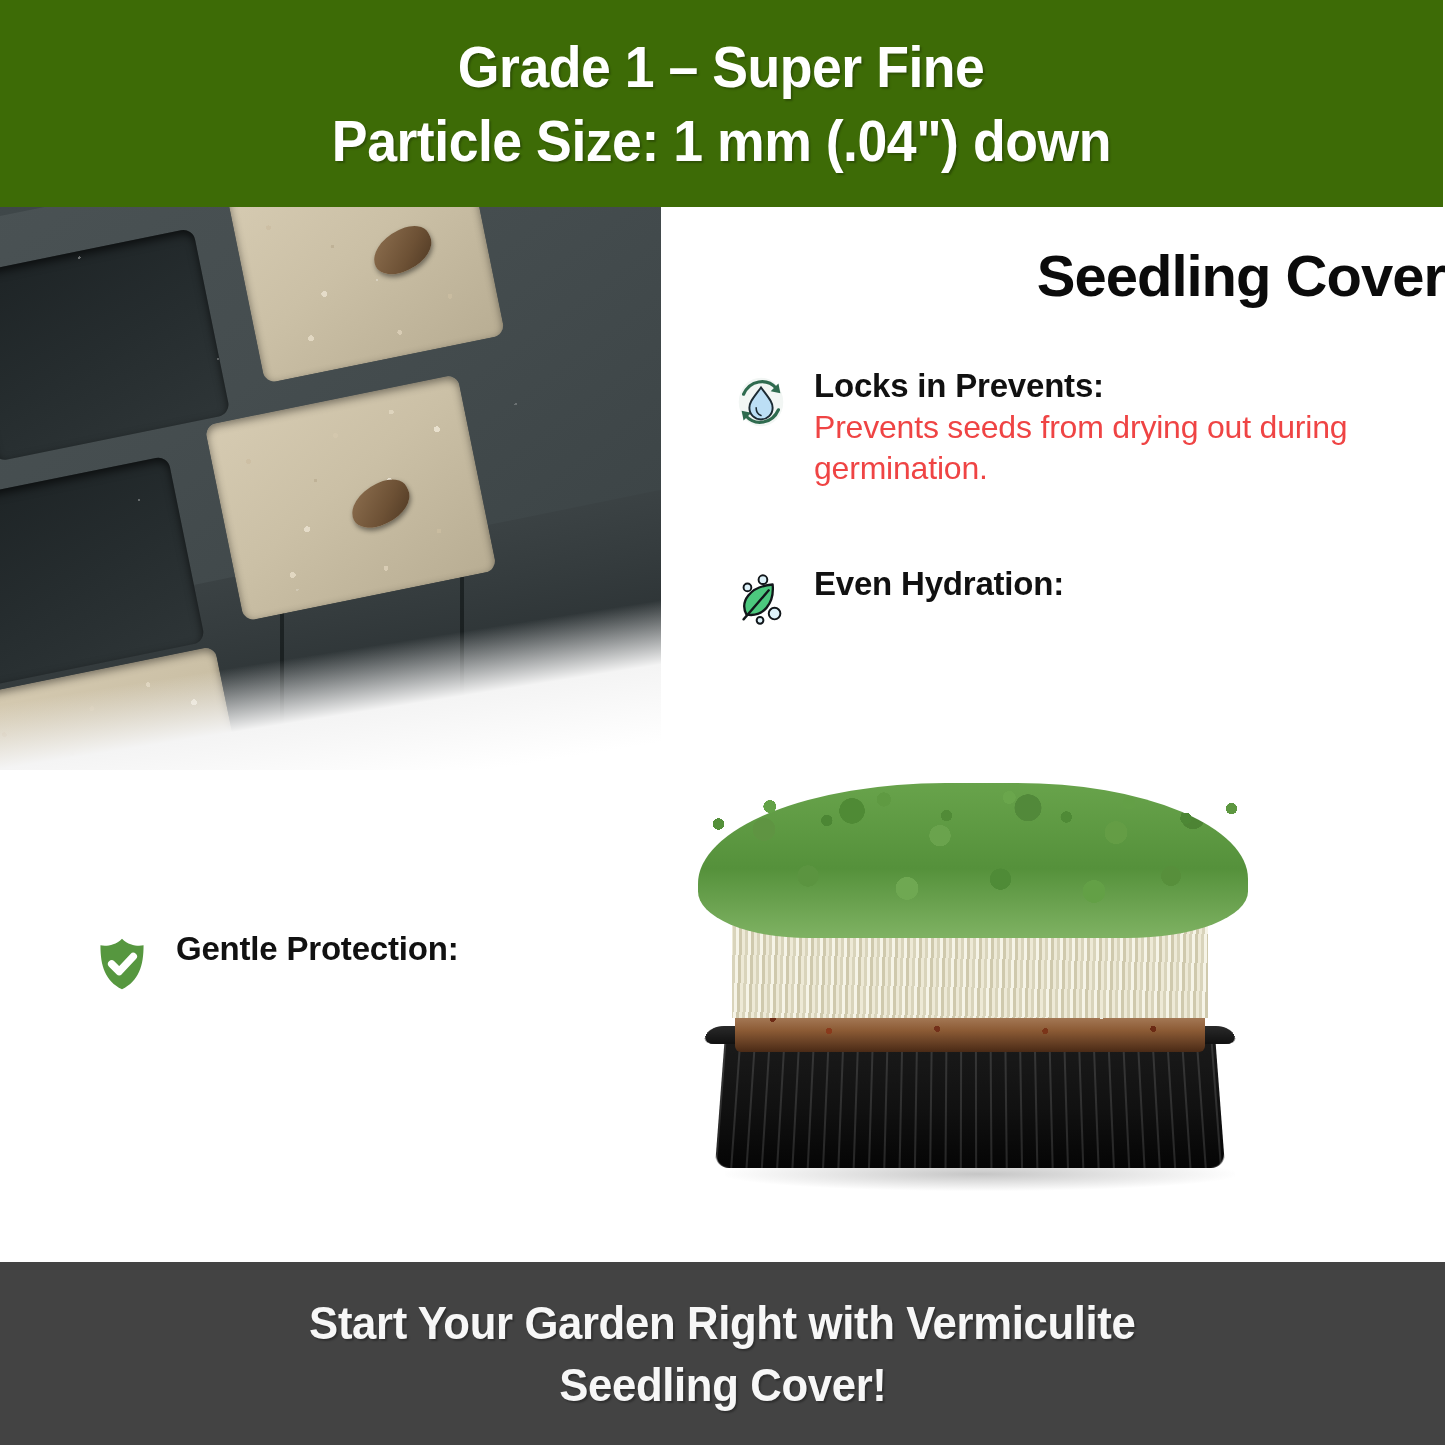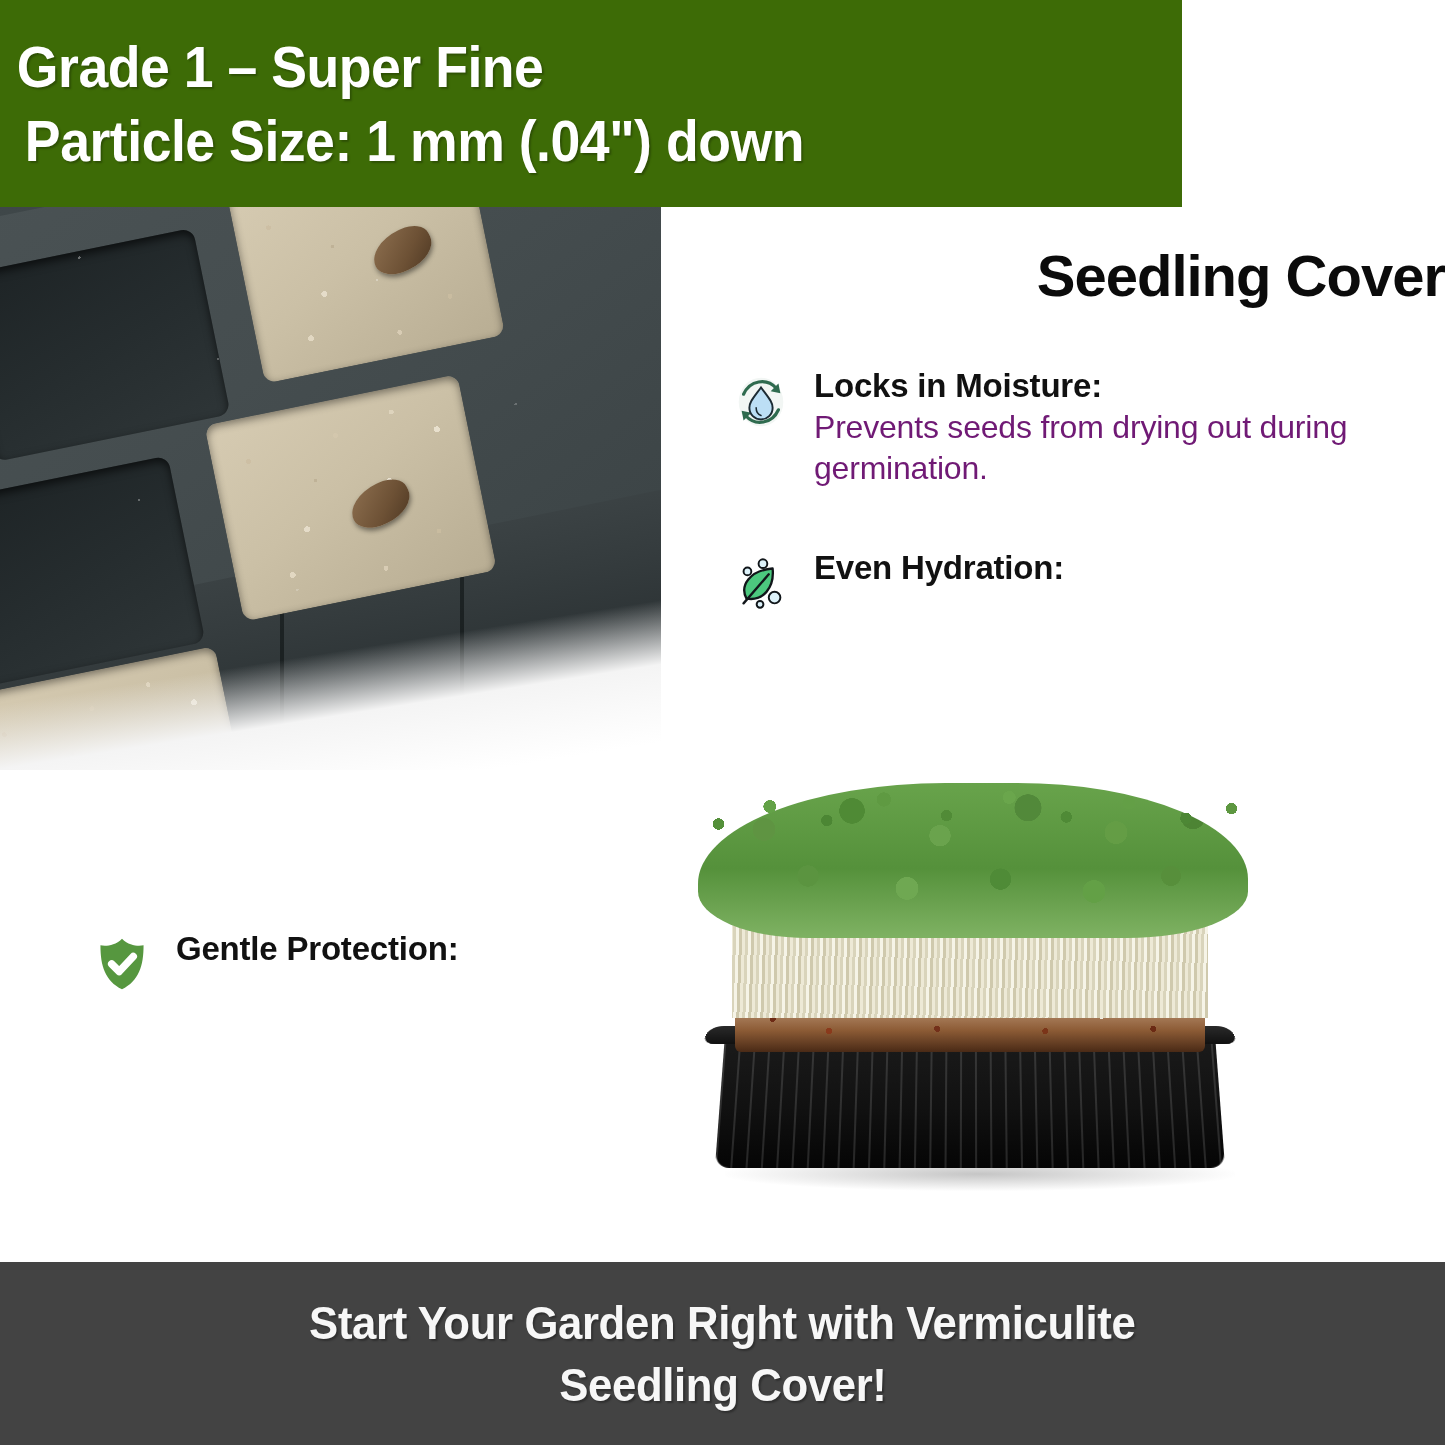--- a/index.html
+++ b/index.html
@@ -12,26 +12,26 @@
     height: 1445px;
     font-family: "Liberation Sans", sans-serif;
     overflow: hidden;
     position: relative;
   }
 
   
   .top-banner {
     position: absolute;
     left: 0; top: 0;
-    width: 1182px;
+    width: 1443px;
     height: 207px;
     background: #3d6b06;
     display: flex;
     flex-direction: column;
-    align-items: flex-start;
+    align-items: center;
     justify-content: center;
   }
   .top-banner-line {
     color: #ffffff;
     font-family: "Liberation Sans Narrow", "Liberation Sans", sans-serif;
     font-weight: bold;
     font-size: 57px;
     line-height: 74px;
     letter-spacing: -0.5px;
     text-shadow: 2px 2px 2px rgba(0,0,0,0.25);
@@ -169,26 +169,26 @@
   .feature-title {
     font-size: 33px;
     font-weight: bold;
     color: #111111;
     line-height: 42px;
     letter-spacing: -0.2px;
   }
   .feature-desc {
     font-size: 32px;
     font-weight: 400;
-    color: #701a75;
+    color: #ef4444;
     line-height: 41px;
     letter-spacing: -0.2px;
   }
   #feat-moisture { left: 69px; top: 158px; width: 690px; }
-  #feat-hydration { left: 69px; top: 340px; width: 690px; justify-content: center; }
+  #feat-hydration { left: 69px; top: 356px; width: 690px; justify-content: center; }
 
   
   #feat-protection {
     position: absolute;
     left: 92px; top: 920px;
     width: 520px;
     display: flex;
     align-items: flex-start;
     margin-top: 8px;
   }
@@ -364,21 +364,21 @@
         <ellipse cx="32" cy="32" rx="23" ry="25" fill="#f2f6f4"></ellipse>
         <path d="M14 24 A21 23 0 0 1 48 18" fill="none" stroke="#2f6b4f" stroke-width="3.2" stroke-linecap="round"></path>
         <polygon points="50,13 52,23 42,21" fill="#2f6b4f"></polygon>
         <path d="M50 40 A21 23 0 0 1 16 46" fill="none" stroke="#2f6b4f" stroke-width="3.2" stroke-linecap="round"></path>
         <polygon points="14,51 12,41 22,43" fill="#2f6b4f"></polygon>
         <path d="M32 17 C 40 28, 44 32, 44 38 C 44 45, 38.5 50, 32 50 C 25.5 50, 20 45, 20 38 C 20 32, 24 28, 32 17 Z" fill="#bcdff5" stroke="#1c2b33" stroke-width="2"></path>
         <path d="M27 38 C 27 43, 29 45, 32 46" fill="none" stroke="#1c2b33" stroke-width="1.6" stroke-linecap="round"></path>
       </svg>
     </div>
     <div class="feature-text">
-      <div class="feature-title">Locks in Moisture:</div>
+      <div class="feature-title">Locks in Prevents:</div>
       <div class="feature-desc">Prevents seeds from drying out during germination.</div>
     </div>
   </div>
 
   <div class="feature" id="feat-hydration">
     <div class="feature-icon">
       <svg viewBox="0 0 64 64" width="62" height="62" aria-hidden="true">
         <path d="M17 47 C 10 34, 20 18, 44 16 C 46 36, 34 50, 17 47 Z" fill="#4cc87e" stroke="#11161a" stroke-width="2.4" stroke-linejoin="round"></path>
         <path d="M14 52 L 40 22" fill="none" stroke="#11161a" stroke-width="2.4" stroke-linecap="round"></path>
         <circle cx="46" cy="46" r="6" fill="#ddf2fa" stroke="#11161a" stroke-width="2"></circle>

